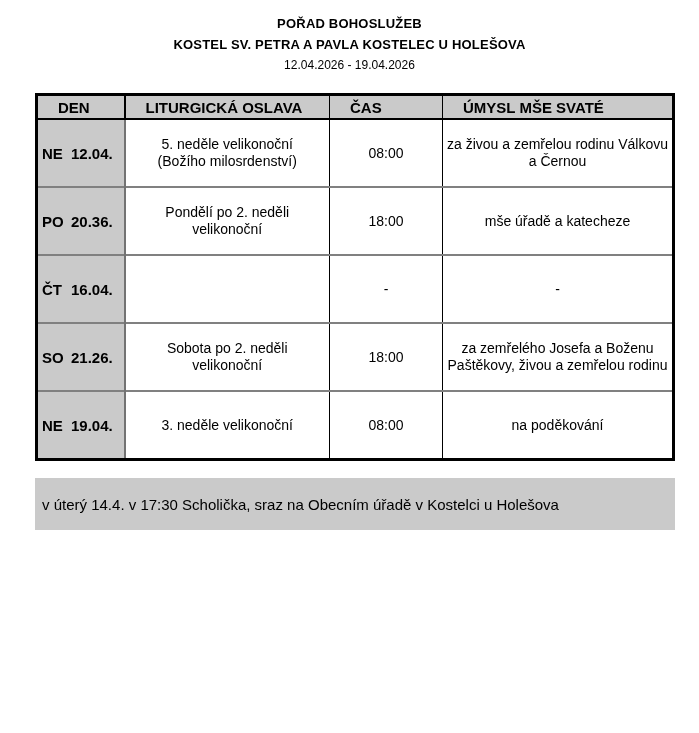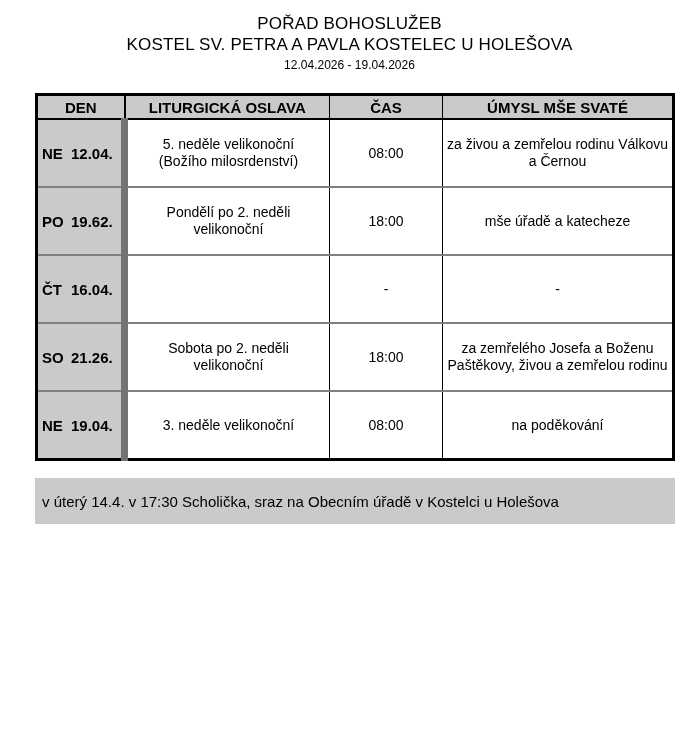--- a/index.html
+++ b/index.html
@@ -13,22 +13,22 @@
     font-family: "Liberation Sans", sans-serif;
     color: #000000;
     overflow: hidden;
   }
   
   .titles {
     padding-top: 13px;
     text-align: center;
   }
   .title-main, .title-sub {
-    font-size: 17px;
-    font-weight: normal;
+    font-size: 13px;
+    font-weight: bold;
     line-height: 21px;
     letter-spacing: 0.2px;
   }
   .title-date {
     font-size: 12px;
     font-weight: normal;
     line-height: 21px;
   }
   
   table.schedule {
@@ -41,24 +41,24 @@
   col.c-den     { width: 88px;  }
   col.c-oslava  { width: 205px; }
   col.c-cas     { width: 113px; }
   col.c-umysl   { width: 231px; }
 
   table.schedule th {
     background: #cacaca;
     font-size: 15px;
     font-weight: bold;
     height: 20px;
-    padding: 1px 12px;
+    padding: 1px 20px;
     border: 1px solid #000000;
     border-bottom: 2px solid #000000;
-    text-align: center;
+    text-align: left;
     vertical-align: middle;
   }
   table.schedule th.col-den { border-right: 2px solid #000000; }
 
   table.schedule td {
     height: 64px;
     font-size: 14px;
     line-height: 17px;
     padding: 1px 2px;
     border-left: 1px solid #000000;
@@ -66,36 +66,36 @@
     border-top: 2px solid #808080;
     text-align: center;
     vertical-align: middle;
   }
   table.schedule td.day {
     background: #cacaca;
     font-size: 15px;
     font-weight: bold;
     text-align: left;
     padding-left: 4px;
-    border-right: 7px solid #737373;
+    border-right: 2px solid #737373;
     white-space: nowrap;
   }
   .day-abbr {
     display: inline-block;
     min-width: 29px;
   }
   .cel-inner {
     max-width: 168px;
     margin: 0 auto;
   }
   
   .footer-bar {
     margin: 17px 0 0 35px;
     width: 640px;
-    height: 46px;
+    height: 52px;
     background: #cacaca;
     box-sizing: border-box;
     padding-left: 7px;
     display: flex;
     align-items: center;
     font-size: 15px;
   }
 </style>
 </head>
 <body>
@@ -124,21 +124,21 @@
   <tbody>
     <tr>
       <td class="day"><span class="day-abbr">NE</span><span>12.04.</span></td>
       <td>
           <div class="cel-inner">5. neděle velikonoční (Božího milosrdenství)</div>
         </td>
       <td>08:00</td>
       <td>za živou a zemřelou rodinu Válkovu a Černou</td>
     </tr>
     <tr>
-      <td class="day"><span class="day-abbr">PO</span><span>19.62.</span></td>
+      <td class="day"><span class="day-abbr">PO</span><span>20.36.</span></td>
       <td>
           <div class="cel-inner">Pondělí po 2. neděli velikonoční</div>
         </td>
       <td>18:00</td>
       <td>mše úřadě a katecheze</td>
     </tr>
     <tr>
       <td class="day"><span class="day-abbr">ČT</span><span>16.04.</span></td>
       <td>
           <div class="cel-inner"></div>

